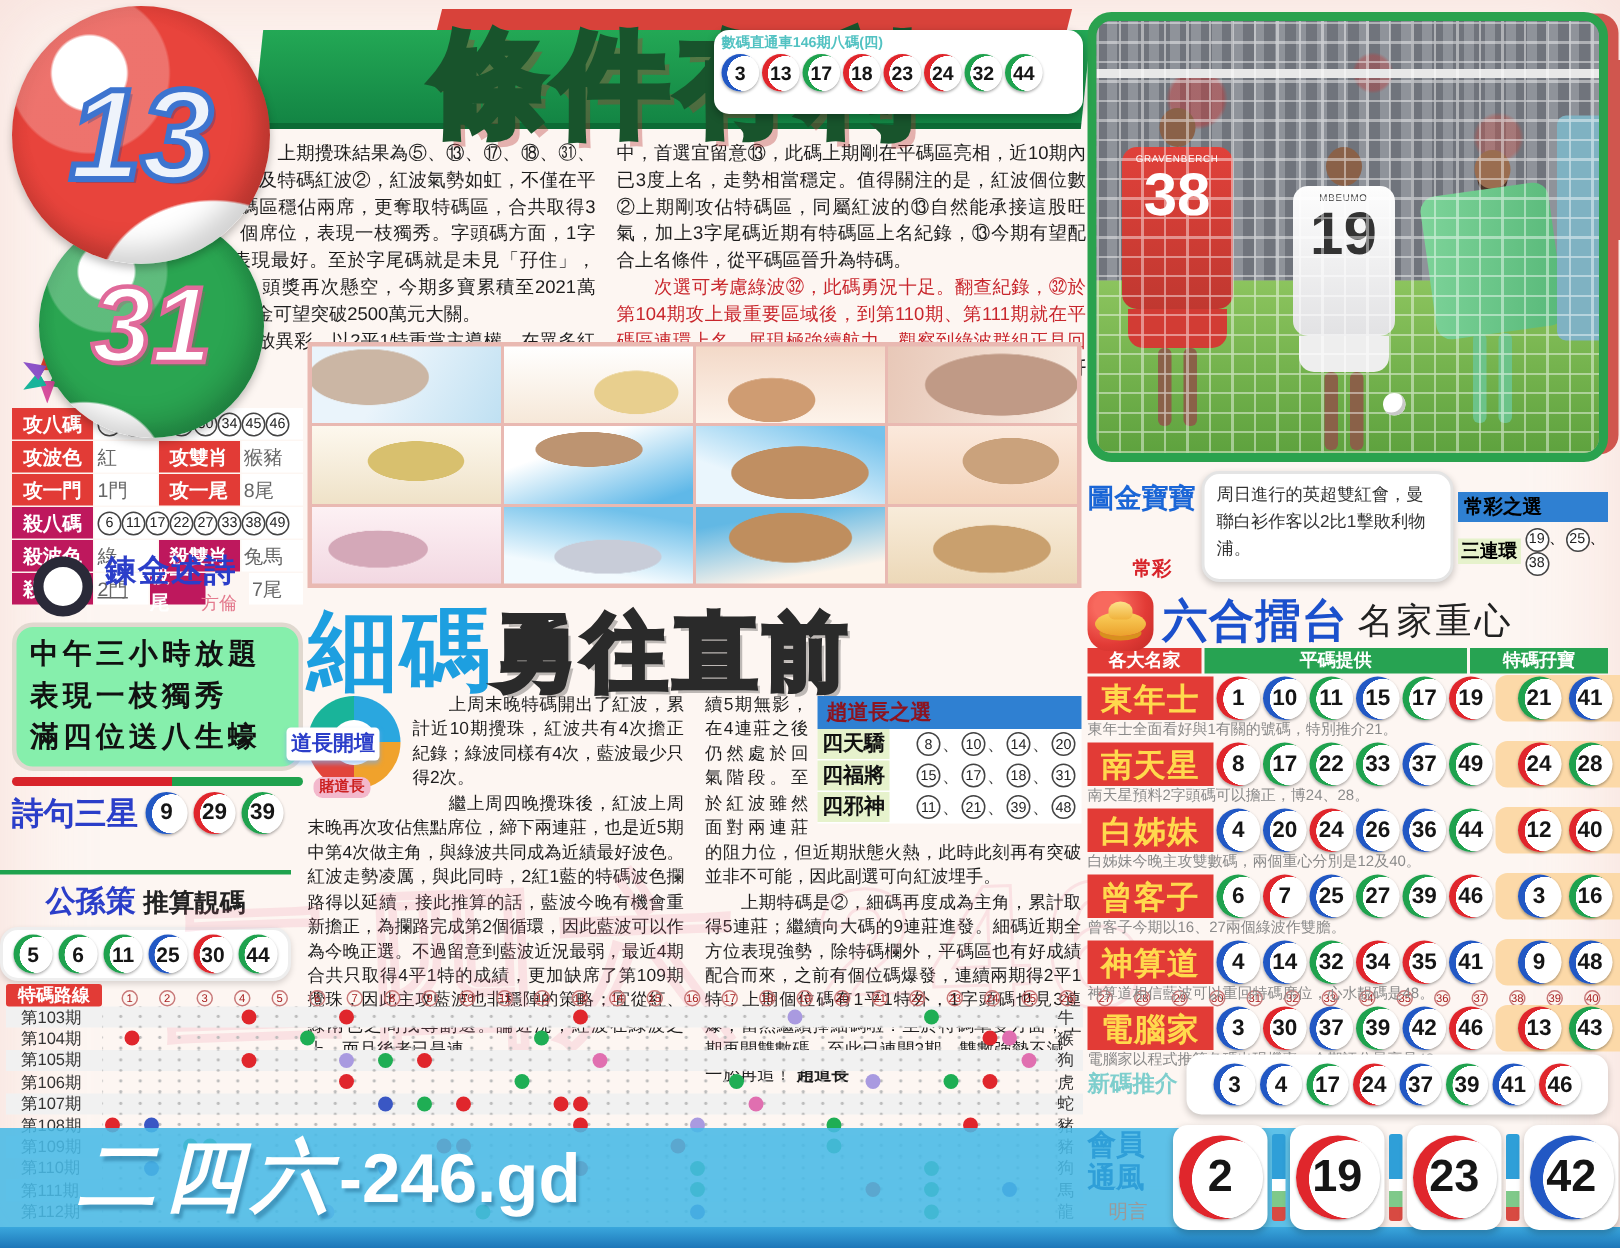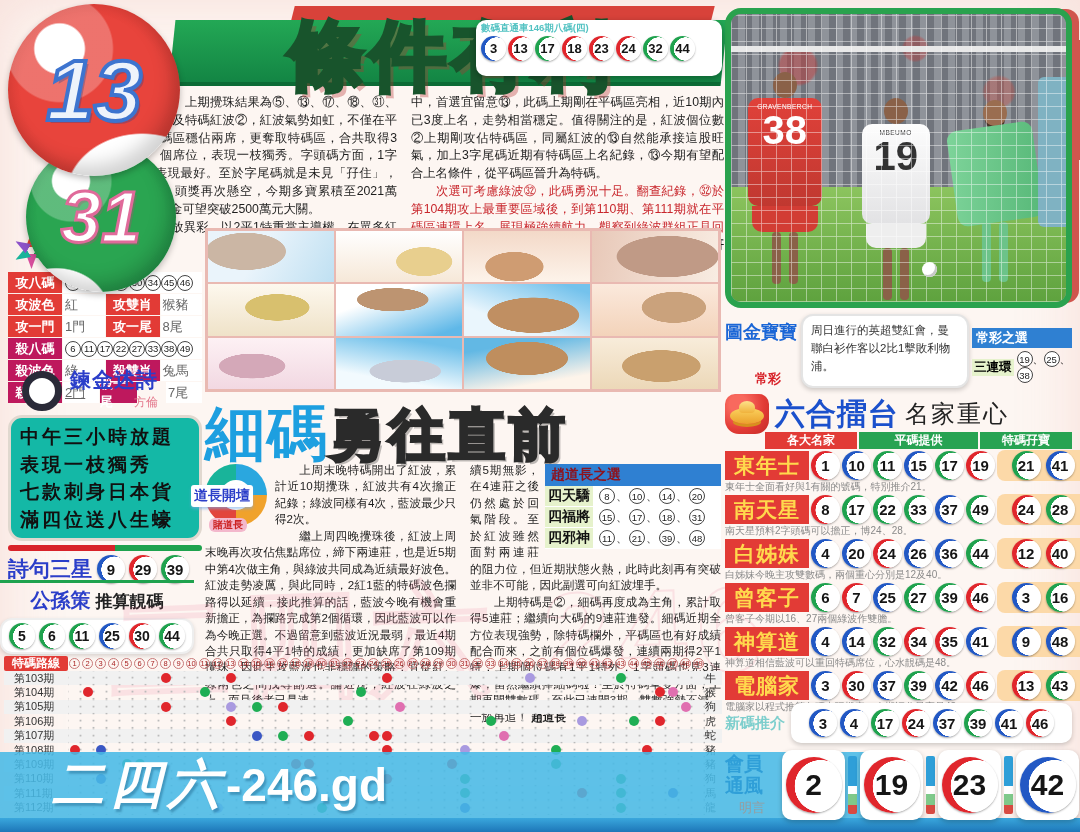--- a/index.html
+++ b/index.html
@@ -70,21 +70,21 @@
   .spark i:nth-child(4){background:#d64e9c;transform:rotate(180deg) translateY(-11px);}
   .spark i:nth-child(5){background:#19b49a;transform:rotate(240deg) translateY(-11px);}
   .spark i:nth-child(6){background:#8c52c8;transform:rotate(300deg) translateY(-11px);}
   .bg-row{display:flex;gap:1px;margin-top:1px;height:21px;font-size:13px;}
   .bg-row .cl{background:#e23b36;color:#fff;font-weight:bold;width:54px;display:flex;align-items:center;justify-content:center;flex:none;}
   .bg-row.g .cl{background:#be185d;}
   .bg-row .cv{background:#fff;color:#666;flex:1;display:flex;align-items:center;padding:0 2px;gap:0px;overflow:hidden;}
   #poem{left:8px;top:366px;width:194px;}
   #poem .head{display:flex;align-items:flex-end;gap:8px;}
   .donut{width:26px;height:26px;border:7px solid #2a2a38;border-radius:50%;background:#fff;flex:none;margin-left:14px;}
-  .poem-box{margin-top:4px;border:3px solid #e0d8cf;border-radius:14px;background:#14b8a6;padding:5px 9px;
+  .poem-box{margin-top:4px;border:3px solid #e0d8cf;border-radius:14px;background:#86efac;padding:5px 9px;
      font-family:"DejaVu Serif",serif;font-weight:bold;font-size:19px;line-height:1.45;letter-spacing:3px;color:#111;}
   .divider{height:6px;border-radius:3px;background:linear-gradient(90deg,#d8232a 0 55%,#1fa24e 55% 100%);margin:4px 0;}
   #stars-row{display:flex;align-items:center;gap:5px;}
   #stars-label{color:#2b3ec9;font-weight:bold;font-size:21px;flex:none;}
   #gongsun{left:0;top:580px;width:194px;border-top:3px solid #1fa24e;padding-top:4px;}
   #gongsun .head{font-size:18px;}
   #gongsun .t1{color:#2b3ec9;font-weight:bold;font-size:20px;}
   #gongsun .t2{color:#222;font-size:17px;font-weight:bold;}
   #gongsun .box{margin-top:4px;background:#fff;border:2px solid #eee;border-radius:12px;padding:3px 4px;
      display:flex;gap:4px;justify-content:center;box-shadow:0 2px 4px rgba(0,0,0,.15);}
@@ -109,21 +109,21 @@
   #mid-head .rest{font-size:56px;font-weight:bold;color:#fff;-webkit-text-stroke:3px #2a2a2a;letter-spacing:4px;
       text-shadow:3px 3px 0 rgba(0,0,0,.25);}
   #mid-art{left:205px;top:462px;width:516px;height:196px;display:flex;gap:14px;}
   #mid-art .col{flex:1;font-size:11.6px;line-height:1.42;color:#1d1d1d;text-align:justify;}
   #mid-logo{float:left;width:62px;height:62px;margin:2px 8px 2px 0;}
   #mid-logo .banner{color:#2b3ec9;font-size:14px;box-shadow:0 2px 3px rgba(120,170,230,.6);}
   #mid-logo .tag{position:absolute;left:4px;bottom:-6px;background:#f3b8cc;color:#c22;font-size:10px;
       font-weight:bold;padding:0 4px;border-radius:6px;z-index:2;}
   #picks{float:right;width:176px;margin:2px 0 2px 6px;background:#fff;}
   #picks .pt{background:#2f80d2;color:#8c1420;font-weight:bold;font-size:14px;padding:1px 6px;}
-  .pick-row{display:flex;align-items:center;height:21px;gap:6px;font-size:12px;}
+  .pick-row{display:flex;align-items:center;height:21px;gap:18px;font-size:12px;}
   .pick-row .pl{background:#e6f2cc;font-weight:bold;color:#111;font-size:14px;padding:0 3px;flex:none;}
   .pick-row .pn{display:flex;align-items:center;gap:1px;color:#444;}
   
   #photo{left:725px;top:8px;width:347px;height:300px;border:6px solid #2aa24e;border-radius:16px;
      overflow:hidden;box-sizing:border-box;background:#9aa0a8;box-shadow:10px -2px 0 -3px #d0564e;z-index:4;}
   .crowd{position:absolute;left:0;top:0;right:0;height:60%;
      background:radial-gradient(circle at 20% 30%,rgba(190,60,60,.5) 0 6%,transparent 7%),
        radial-gradient(circle at 55% 20%,rgba(190,60,60,.4) 0 5%,transparent 6%),
        radial-gradient(circle at 80% 45%,rgba(200,80,70,.4) 0 5%,transparent 6%),
        repeating-linear-gradient(90deg,#70747c 0 7px,#8f939a 7px 14px),
@@ -152,35 +152,35 @@
   #gk .legs i{background:#6cc389;height:60px;}
   #ref{right:-6px;top:22%;width:34px;height:150px;background:#7fb2c2;border-radius:6px;position:absolute;z-index:2;}
   #football{left:57%;top:86%;width:15px;height:15px;border-radius:50%;background:#fff;box-shadow:inset -2px -2px 0 #c8c8c8;position:absolute;z-index:4;}
   
   #photo-cap{left:725px;top:314px;width:347px;height:80px;z-index:4;}
   #cap-label{position:absolute;left:0;top:8px;width:74px;color:#1b66d6;font-weight:bold;font-size:18px;line-height:1.2;}
   #cap-author{position:absolute;left:30px;top:56px;color:#d8232a;font-size:13px;font-weight:bold;}
   #cap-bubble{position:absolute;left:76px;top:0;width:168px;height:74px;background:#fff;border:2px solid #e4e4e4;
      border-radius:12px;box-shadow:0 2px 5px rgba(0,0,0,.2);font-size:11.5px;color:#333;padding:6px 8px;box-sizing:border-box;line-height:1.55;}
   #cap-right{position:absolute;right:0;top:14px;width:100px;}
-  #cap-right .bar{background:#2f80d2;color:#ffffff;font-weight:bold;font-size:13px;padding:1px 4px;}
+  #cap-right .bar{background:#2f80d2;color:#000000;font-weight:bold;font-size:13px;padding:1px 4px;}
   #cap-right .tri{display:flex;align-items:center;gap:3px;margin-top:3px;font-size:11px;}
   #cap-right .tl{background:#e6f2cc;font-weight:bold;font-size:12.5px;padding:0 2px;flex:none;}
   
   #arena{left:725px;top:396px;width:347px;z-index:4;}
   #arena-head{display:flex;align-items:center;gap:6px;height:36px;}
   .ingot{position:relative;width:44px;height:40px;flex:none;background:radial-gradient(circle at 30% 25%,#f8695e 0 20%,#e23b36 60%,#c22a26 100%);border-radius:10px 10px 14px 14px;}
   .ingot:before{content:"";position:absolute;left:5px;top:14px;width:34px;height:16px;border-radius:50%;
      background:linear-gradient(#fbd25e,#eba12c);box-shadow:0 6px 0 -3px #d8901e;}
   .ingot:after{content:"";position:absolute;left:14px;top:7px;width:16px;height:12px;border-radius:50% 50% 4px 4px;
      background:linear-gradient(#fde28a,#f0b23c);}
   #arena-title{color:#1b50cc;font-weight:bold;font-size:30px;letter-spacing:1px;}
   #arena-sub{color:#222;font-size:24px;letter-spacing:2px;}
   #arena-cols{display:flex;gap:2px;height:17px;font-size:12px;font-weight:bold;color:#fff;text-align:center;}
-  #arena-cols .h1{width:92px;background:#e23b36;flex:none;line-height:17px;margin-left:40px;}
+  #arena-cols .h1{width:76px;background:#e23b36;flex:none;line-height:17px;}
   #arena-cols .h2{flex:1;background:#27a352;line-height:17px;}
   #arena-cols .h3{width:92px;background:#27a352;flex:none;line-height:17px;}
   .arena-row{display:flex;align-items:center;height:31px;gap:2px;margin-top:1px;}
   .arena-name{width:84px;height:29px;background:#e23b36;color:#ffd94d;font-size:21px;font-weight:bold;
      display:flex;align-items:center;justify-content:center;flex:none;letter-spacing:1px;}
   .arena-balls{flex:1;display:flex;gap:2px;align-items:center;}
   .arena-spec{width:92px;background:#fcd9a8;border-radius:8px;display:flex;gap:5px;justify-content:center;
      align-items:center;height:31px;flex:none;}
   .arena-note{height:12px;font-size:10px;color:#8a8a8a;overflow:hidden;white-space:nowrap;line-height:12px;}
   
@@ -191,21 +191,21 @@
   #member{left:725px;top:748px;width:352px;height:74px;display:flex;gap:3px;align-items:center;z-index:8;}
   #member-label{width:54px;flex:none;}
   #member-label .l{color:#2f9fd8;font-weight:bold;font-size:19px;line-height:1.15;}
   #member-label .a{color:#9a9a9a;font-size:13px;margin-top:2px;padding-left:14px;}
   .mtile{width:63px;height:70px;background:#fff;border-radius:10px;box-shadow:0 2px 5px rgba(0,0,0,.25);
      display:flex;align-items:center;justify-content:center;flex:none;}
   .mstripe{width:9px;height:58px;border-radius:2px;flex:none;
      background:linear-gradient(#2f9fd8 0 52%,#fff 52% 66%,#7fc98a 66% 84%,#d84a42 84% 100%);}
   
   #chart{left:4px;top:656px;width:718px;height:162px;z-index:2;}
-  #chart .ch-head{display:flex;height:15px;align-items:center;}
+  #chart .ch-head{display:flex;height:15px;align-items:flex-end;gap:12px;}
   #chart-label{width:64px;background:#e23b36;color:#fff;font-weight:bold;font-size:12px;text-align:center;
      border-radius:2px;flex:none;line-height:15px;}
   .chn{width:13px;flex:none;display:flex;justify-content:center;}
   .chn i{width:11px;height:11px;border:1px solid #c87878;border-radius:50%;font-size:7.5px;color:#a82020;
      display:flex;align-items:center;justify-content:center;font-style:normal;box-sizing:border-box;}
   .chr{display:flex;height:14.4px;align-items:center;}
   .chr:nth-child(even){background:#f1f1f1;}
   .chr .pl{width:64px;font-size:11px;color:#333;padding-left:10px;box-sizing:border-box;flex:none;}
   .chr .cg{position:relative;width:637px;height:100%;flex:none;
      background-image:radial-gradient(circle,#bbb 0.8px,transparent 1.3px);
@@ -344,21 +344,20 @@
     <div class="head">
       <span class="donut"></span>
       <div>
         <div class="sb-title">鍊金述詩</div>
         <div class="sb-author">方倫</div>
       </div>
     </div>
     <div class="poem-box" id="poem-box">
         <div>中午三小時放題</div>
         <div>表現一枝獨秀</div>
-        <div>七款刺身日本貨</div>
         <div>滿四位送八生蠔</div>
       </div>
     <div class="divider"></div>
     <div id="stars-row">
       <span id="stars-label">詩句三星</span>
       <span style="display:flex;gap:4px;">
           <span class="ball b28" style="--c: #2258c4;">9</span>
           <span class="ball b28" style="--c: #e0262c;">29</span>
           <span class="ball b28" style="--c: #1fa24e;">39</span>
         </span>

